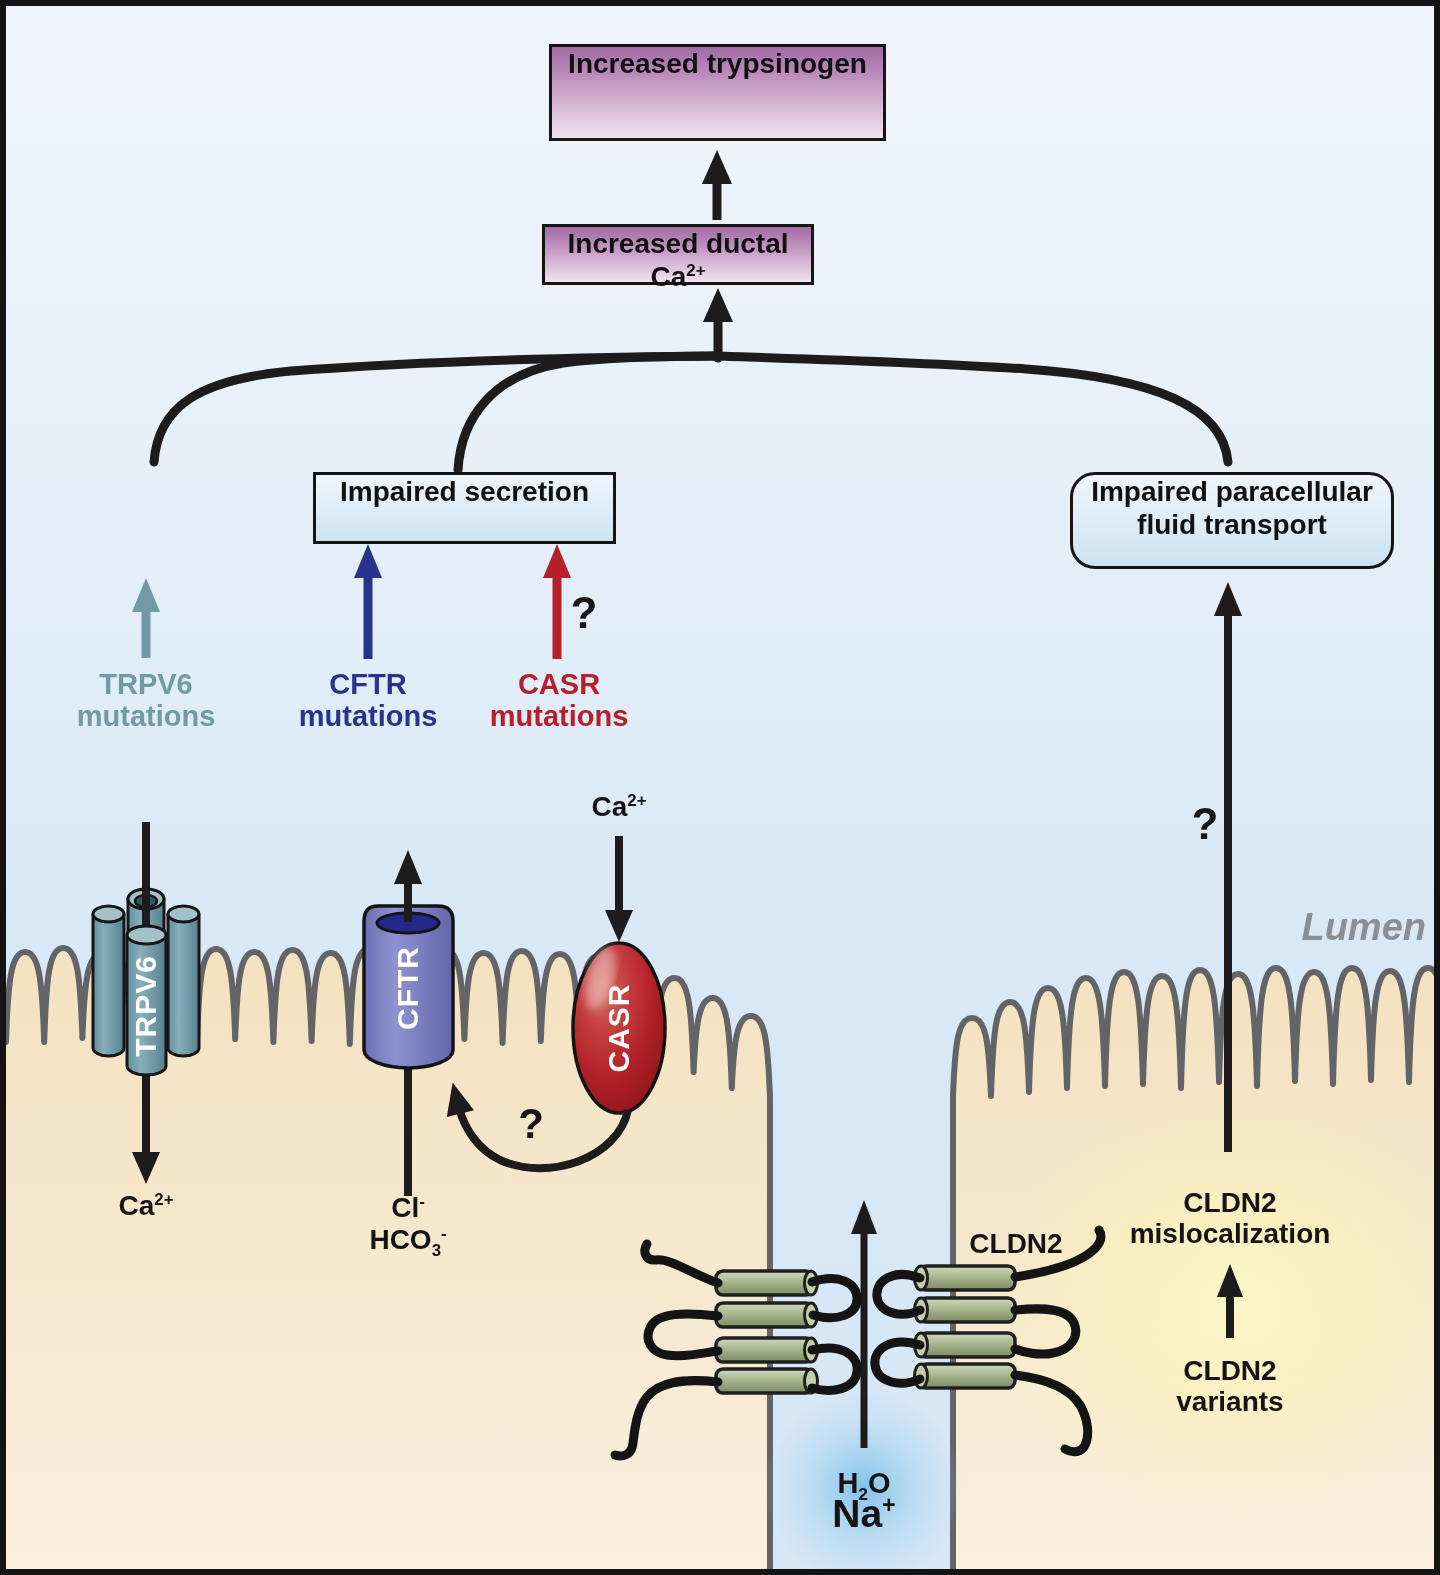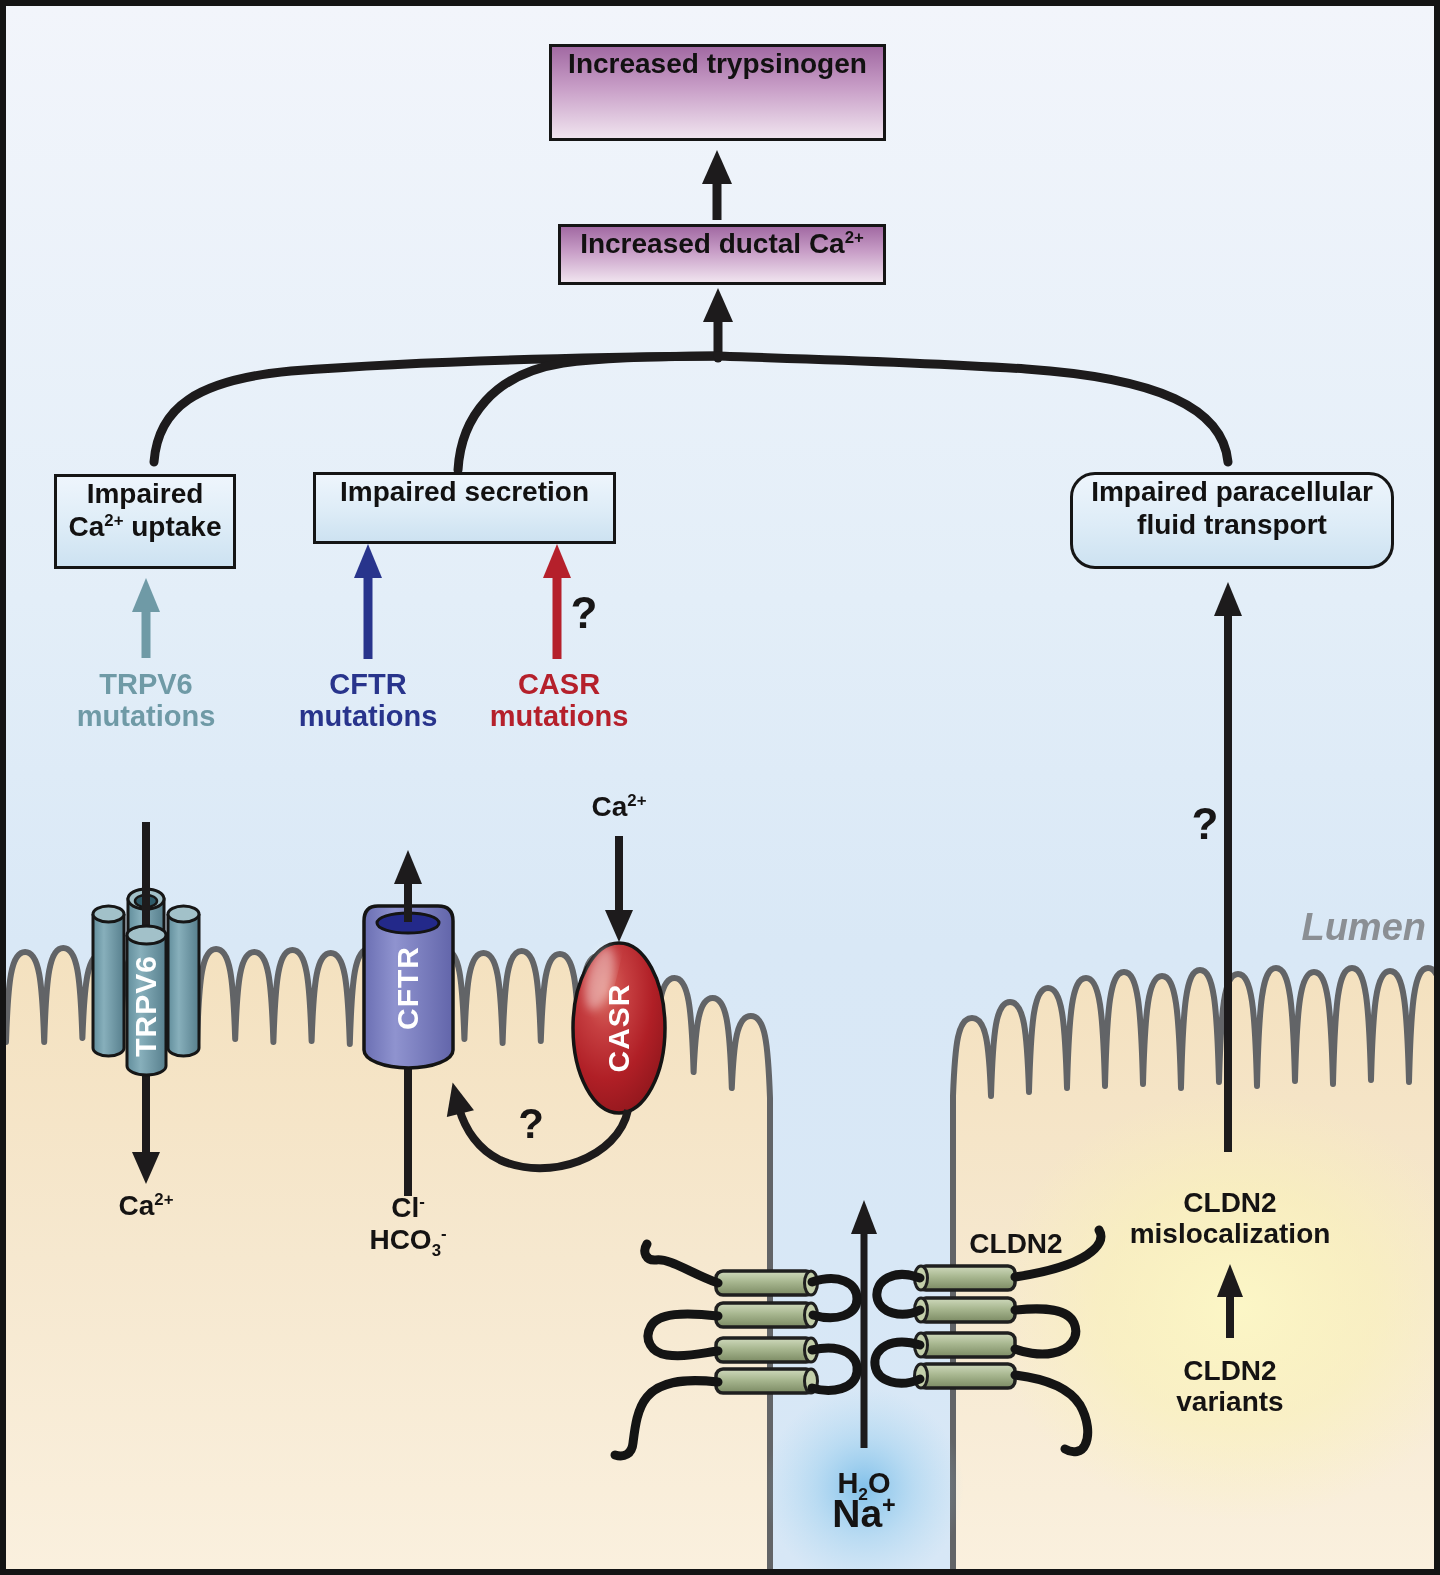--- a/index.html
+++ b/index.html
@@ -195,28 +195,22 @@
     <path d="M1224 1332 L1224 1276" stroke="#1d1b1c" stroke-width="8" fill="none"></path>
     <polygon points="1224,1258 1211,1291 1237,1291" fill="#1d1b1c"></polygon>
   </g>
 </svg>
 
 <div class="box purple" style="left:543px;top:38px;width:337px;height:97px;">
   <div>
     <div>Increased trypsinogen</div>
   </div>
 </div>
-<div class="box purple" style="left:552px;top:218px;width:328px;height:61px;">
+<div class="box purple" style="left:536px;top:218px;width:272px;height:61px;">
   <div><span>Increased ductal Ca</span><sup>2+</sup></div>
-</div>
-<div class="box blue" style="left:48px;top:468px;width:182px;height:95px;">
-  <div>
-    <div>Impaired</div>
-    <div><span>Ca</span><sup>2+</sup><span> uptake</span></div>
-  </div>
 </div>
 <div class="box blue" style="left:307px;top:466px;width:303px;height:72px;">
   <div>Impaired secretion</div>
 </div>
 <div class="box blue" style="left:1064px;top:466px;width:324px;height:97px;border-radius:25px;">
   <div>
     <div>Impaired paracellular</div>
     <div>fluid transport</div>
   </div>
 </div>

